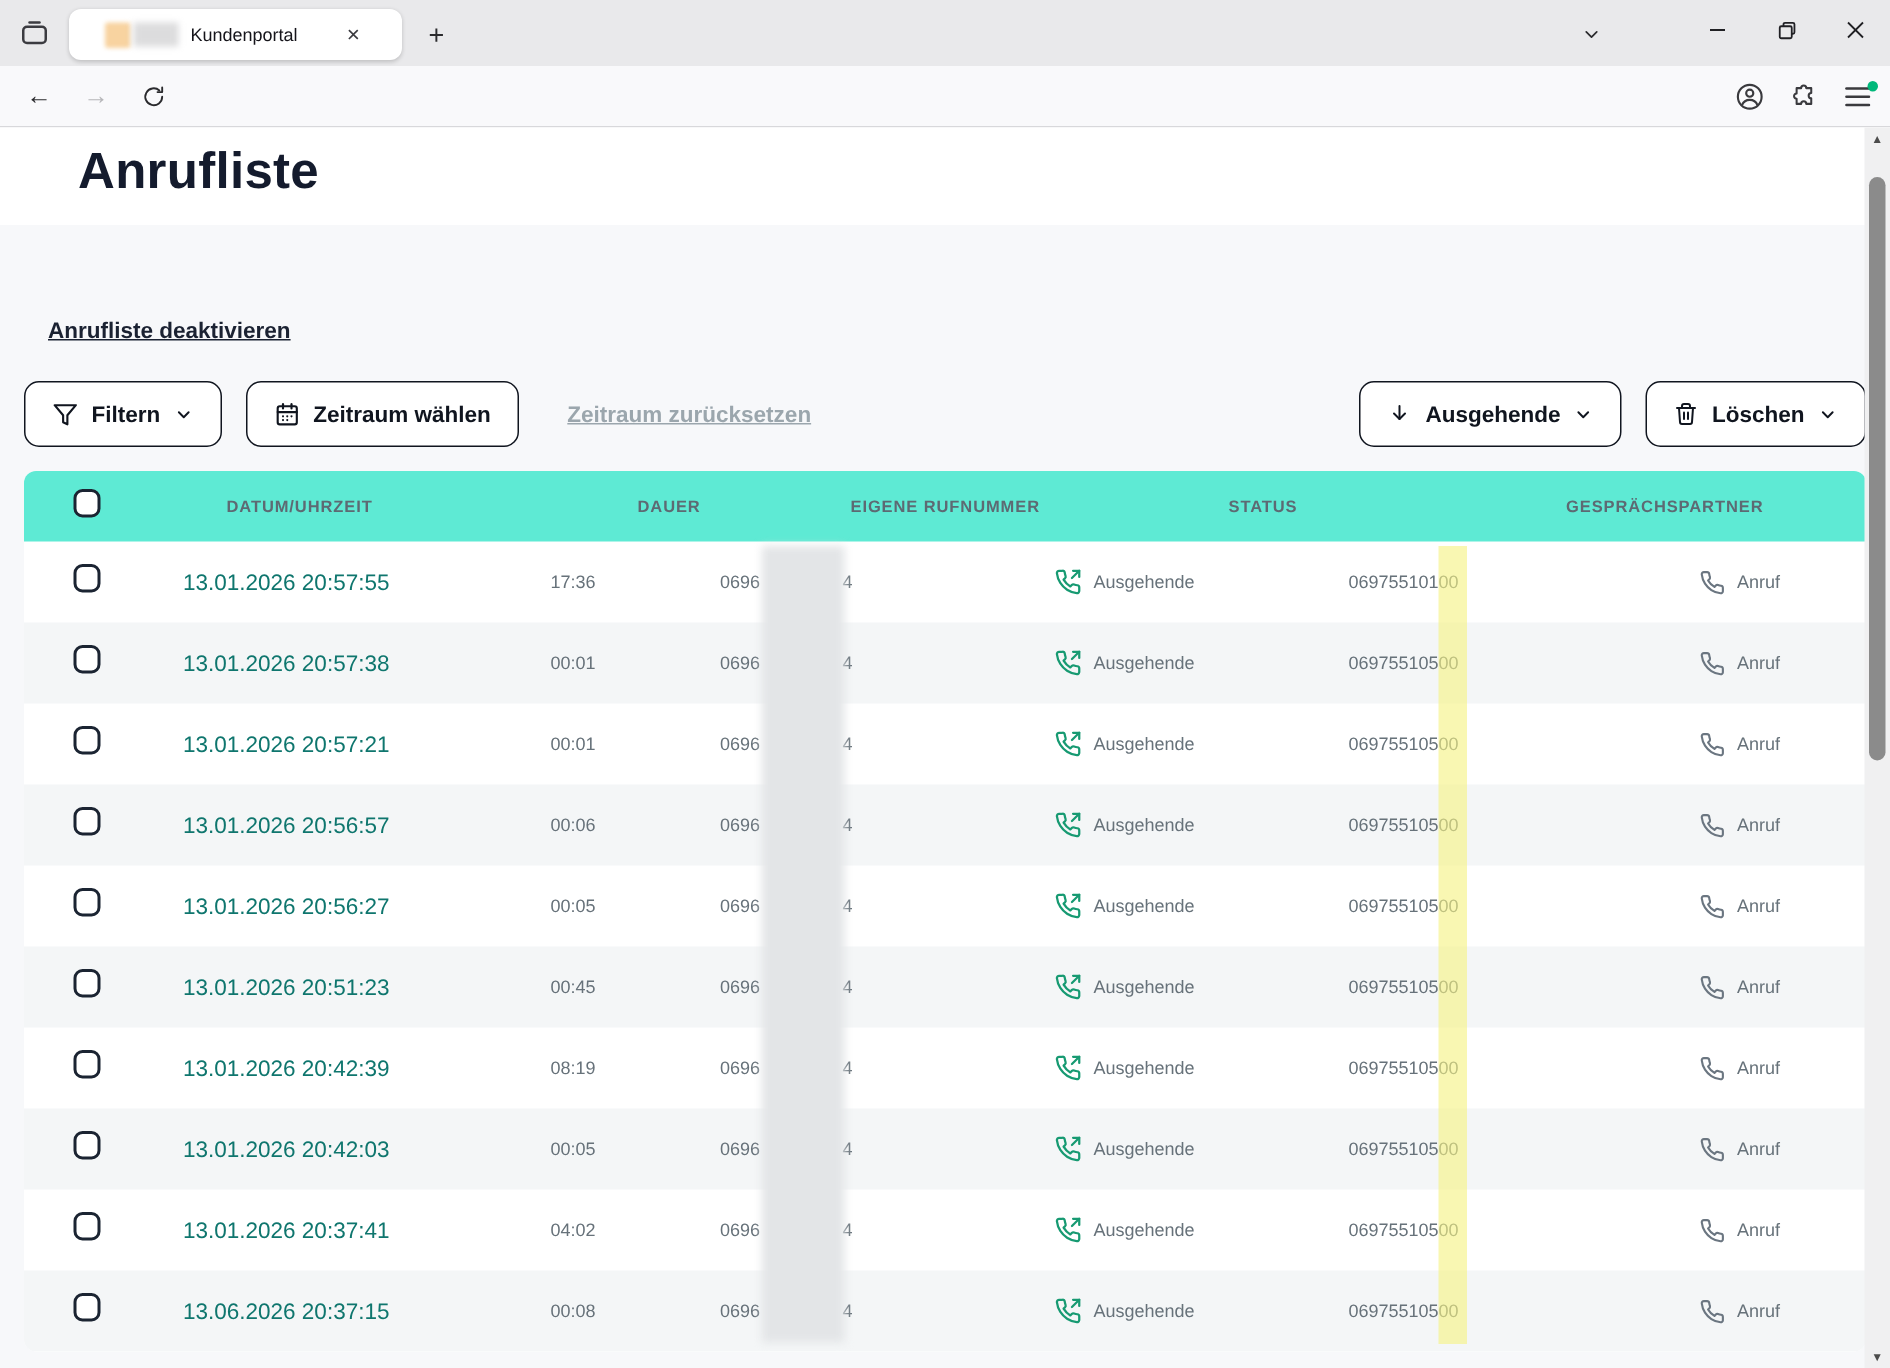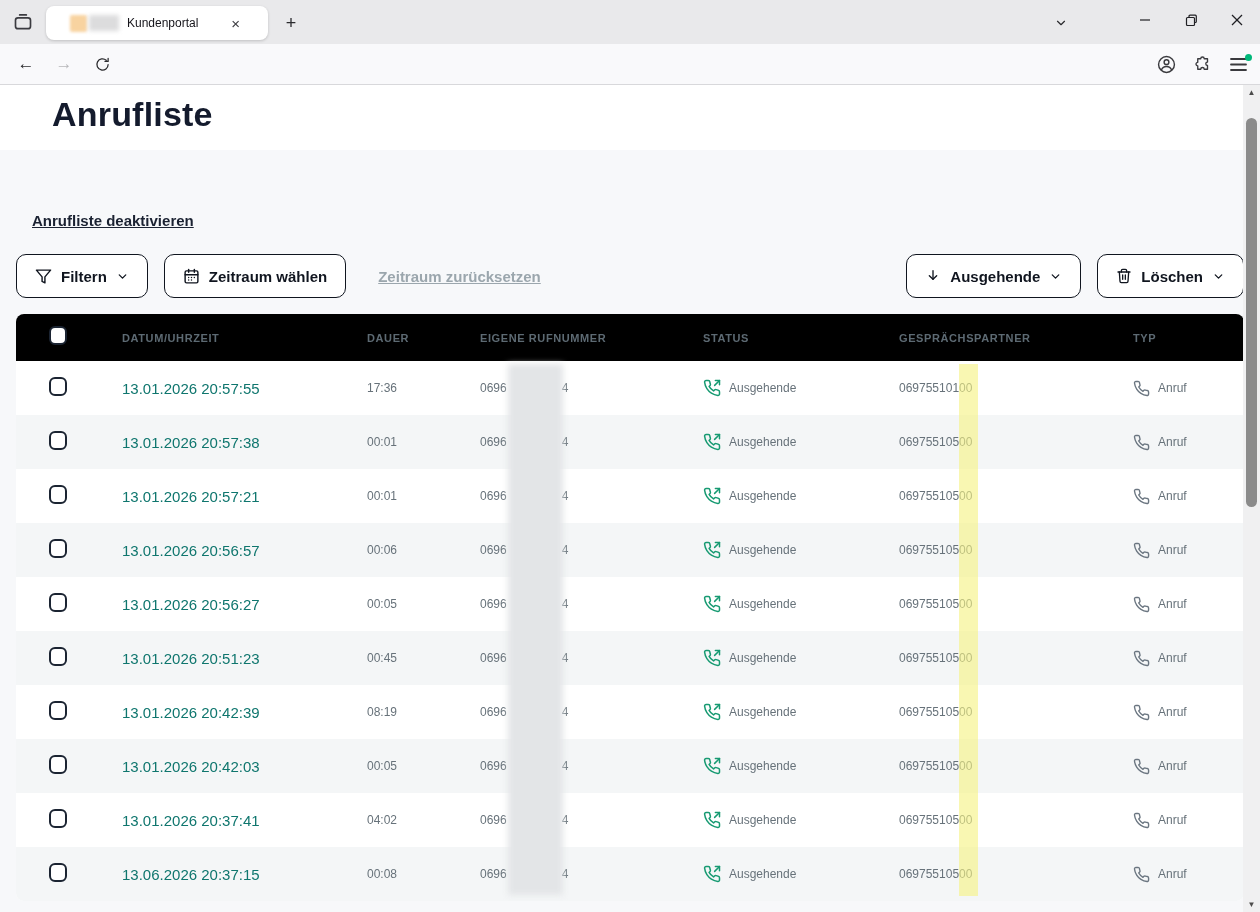--- a/index.html
+++ b/index.html
@@ -43,21 +43,21 @@
 
   .actions { display:flex; align-items:center; margin:0 16px 16px 16px; height:44px; }
   .btn { display:inline-flex; align-items:center; gap:9px; height:44px; padding:0 18px; background:#fff; border:1.5px solid #10151f; border-radius:10px; font-size:15px; font-weight:600; color:#10151f; cursor:pointer; font-family:inherit; }
   .btn + .btn { margin-left:16px; }
   .reset-link { margin-left:32px; font-size:15px; font-weight:600; color:#9ba6ad; text-decoration:underline; cursor:default; }
   .actions-right { margin-left:auto; display:flex; }
 
   
   .card { position:relative; margin:0 16px; background:#fff; border-radius:8px; overflow:hidden; }
   .grid { display:grid; grid-template-columns:73px 245px 113px 223px 196px 234px 1fr; align-items:center; padding-left:33px; }
-  .thead { height:47px; background:#000000; }
+  .thead { height:47px; background:#5eead4;gap:29px; }
   .th { font-size:11px; font-weight:700; letter-spacing:.6px; color:#5d6a73; }
   .trow { height:54px; }
   .trow.alt { background:#f4f6f7; }
   .checkbox { width:18px; height:19px; border:2px solid #1b2432; border-radius:6px; background:#fff; display:inline-block; cursor:pointer; }
   .cell-date { font-size:15px; font-weight:400; color:#0f766e; }
   .cell-grey { font-size:12px; color:#67727a; }
   .iconcell { display:flex; align-items:center; gap:8px; }
   .icon-out { color:#179a72; }
   .icon-phone { color:#6b7681; }
 

